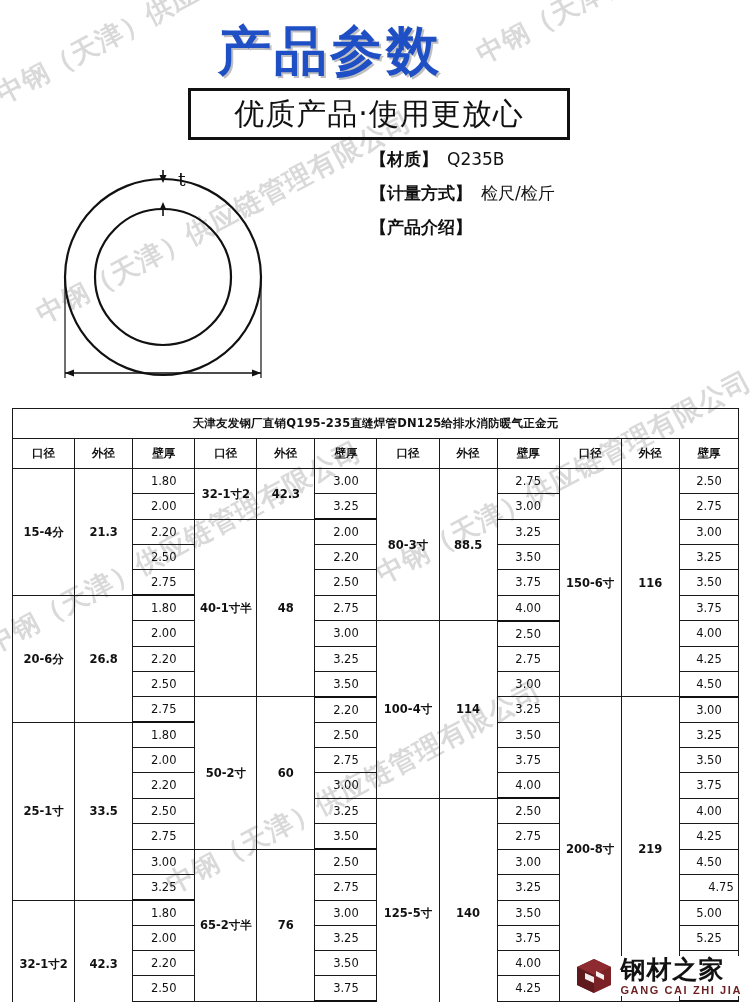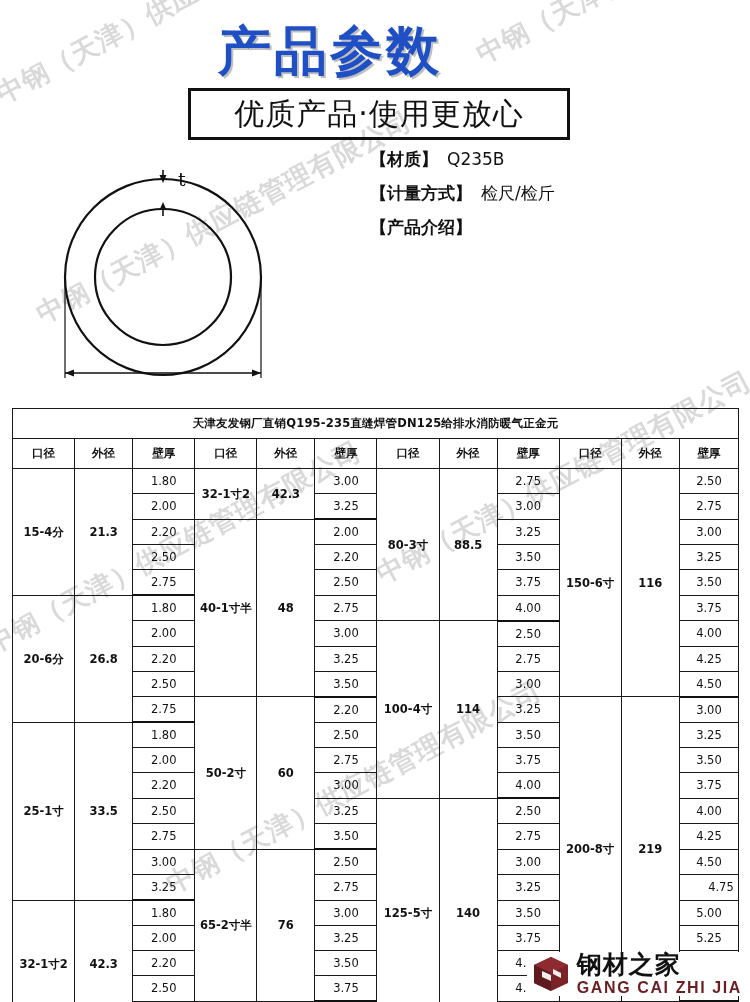--- a/index.html
+++ b/index.html
@@ -64,21 +64,21 @@
   td.wt{font-weight:normal;}
   .grp-end{border-bottom:2px solid #111 !important;}
 
   
   .logo{position:absolute;right:8px;bottom:6px;display:flex;align-items:center;z-index:20;
         background:#fff;padding-left:4px;}
   .logo-mark{width:40px;height:40px;position:relative;margin-right:6px;}
   .logo-txt{display:flex;flex-direction:column;line-height:1;}
   .logo-cn{font-size:25px;font-weight:bold;color:#111;letter-spacing:1px;
      font-family:"DejaVu Sans",sans-serif;}
-  .logo-en{font-size:16px;font-weight:bold;color:#6b1f22;letter-spacing:1.6px;
+  .logo-en{font-size:11px;font-weight:bold;color:#6b1f22;letter-spacing:1.6px;
      margin-top:3px;font-family:"Liberation Sans",sans-serif;}
 </style>
 </head>
 <body>
 
 <div class="wm-layer">
   <div class="wm" style="left:-10px;top:80px;">中钢（天津）供应链管理有限公司</div>
   <div class="wm" style="left:470px;top:40px;">中钢（天津）供应链管理有限公司</div>
   <div class="wm" style="left:30px;top:300px;">中钢（天津）供应链管理有限公司</div>
   <div class="wm" style="left:-20px;top:630px;">中钢（天津）供应链管理有限公司</div>

